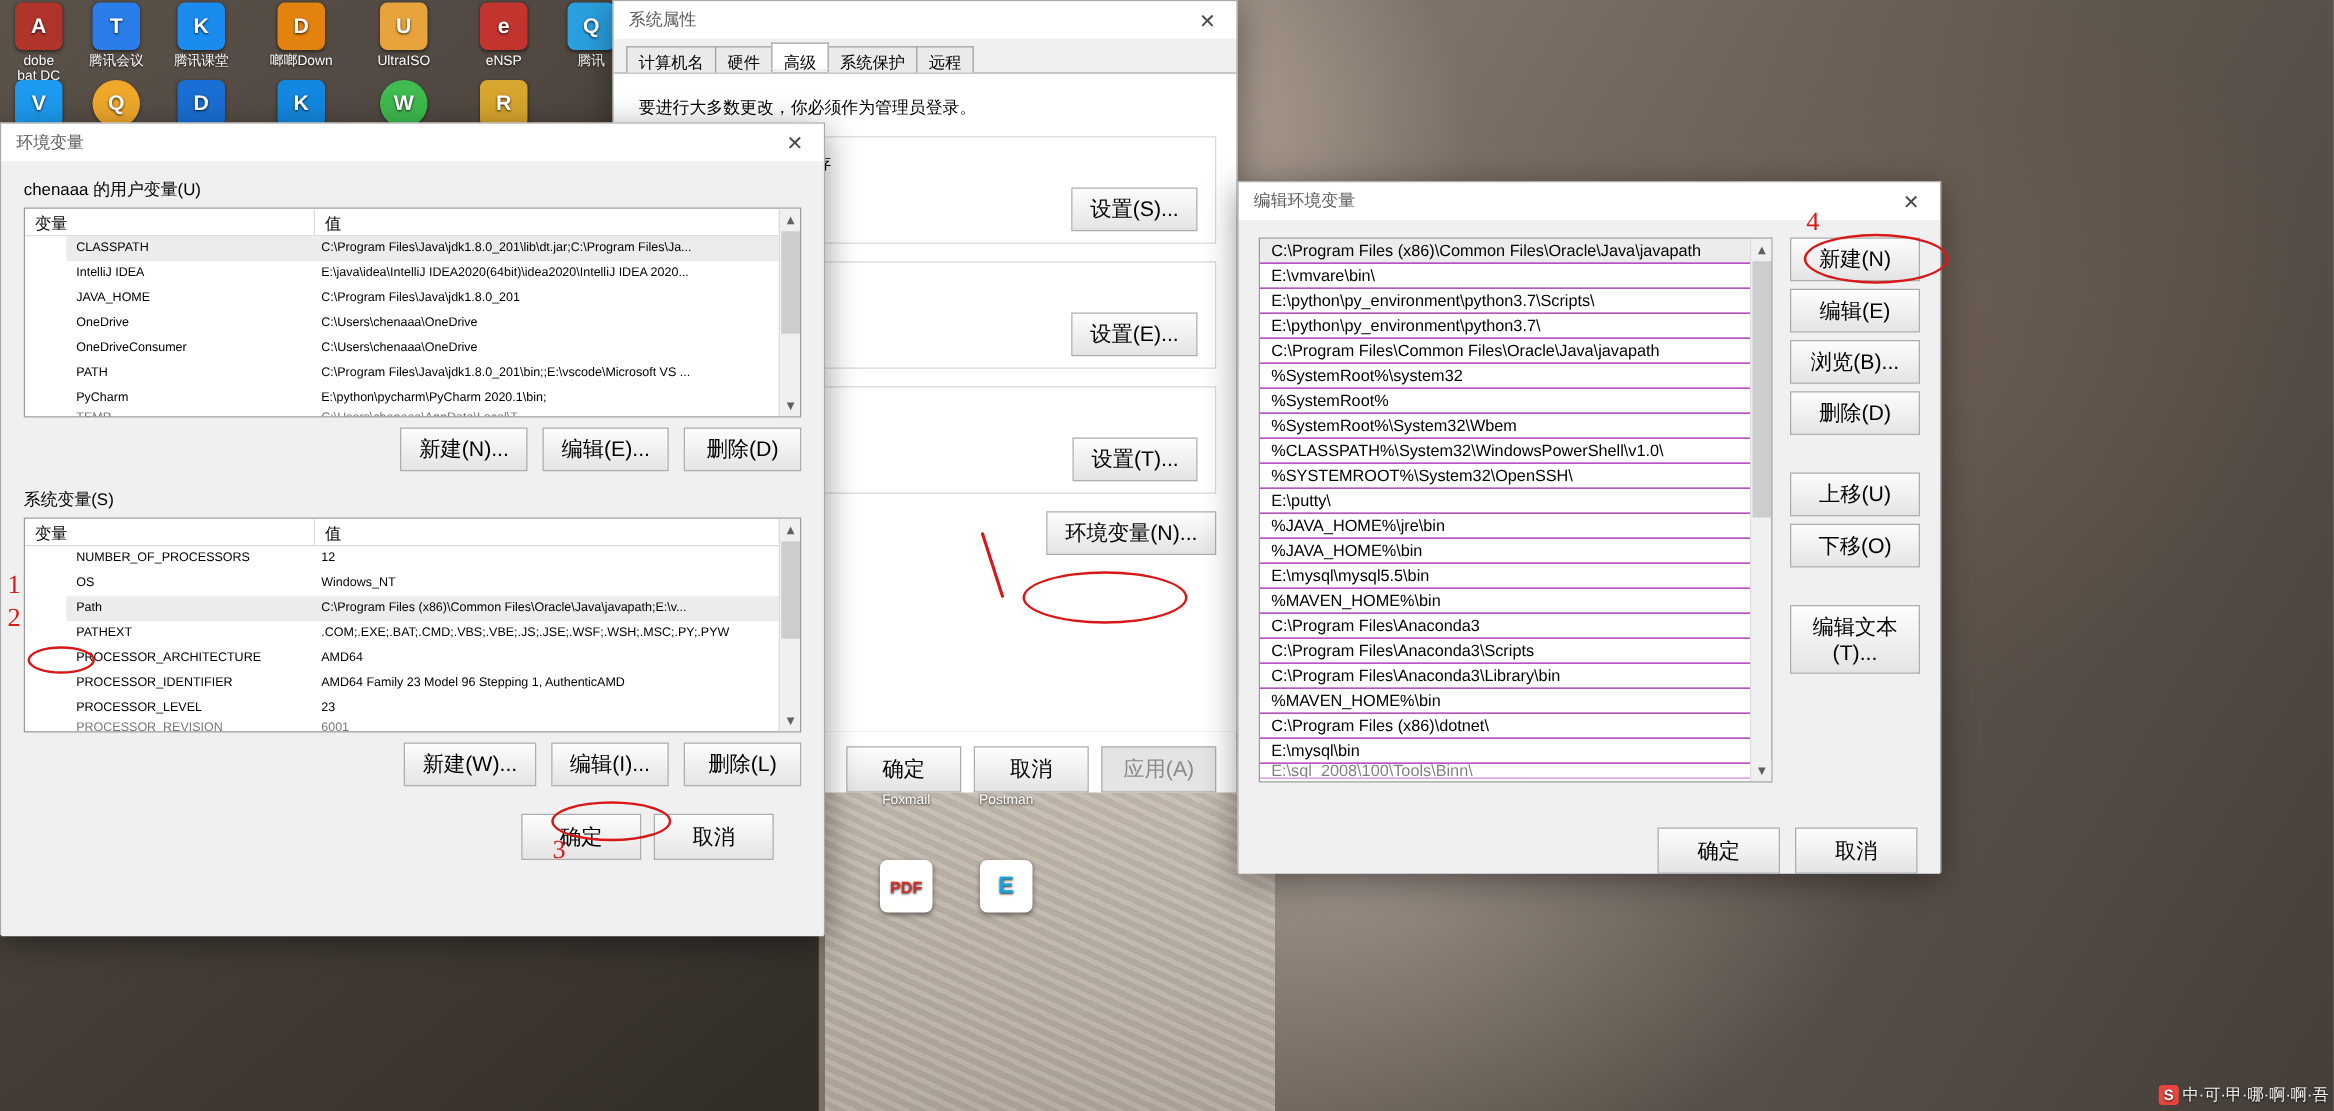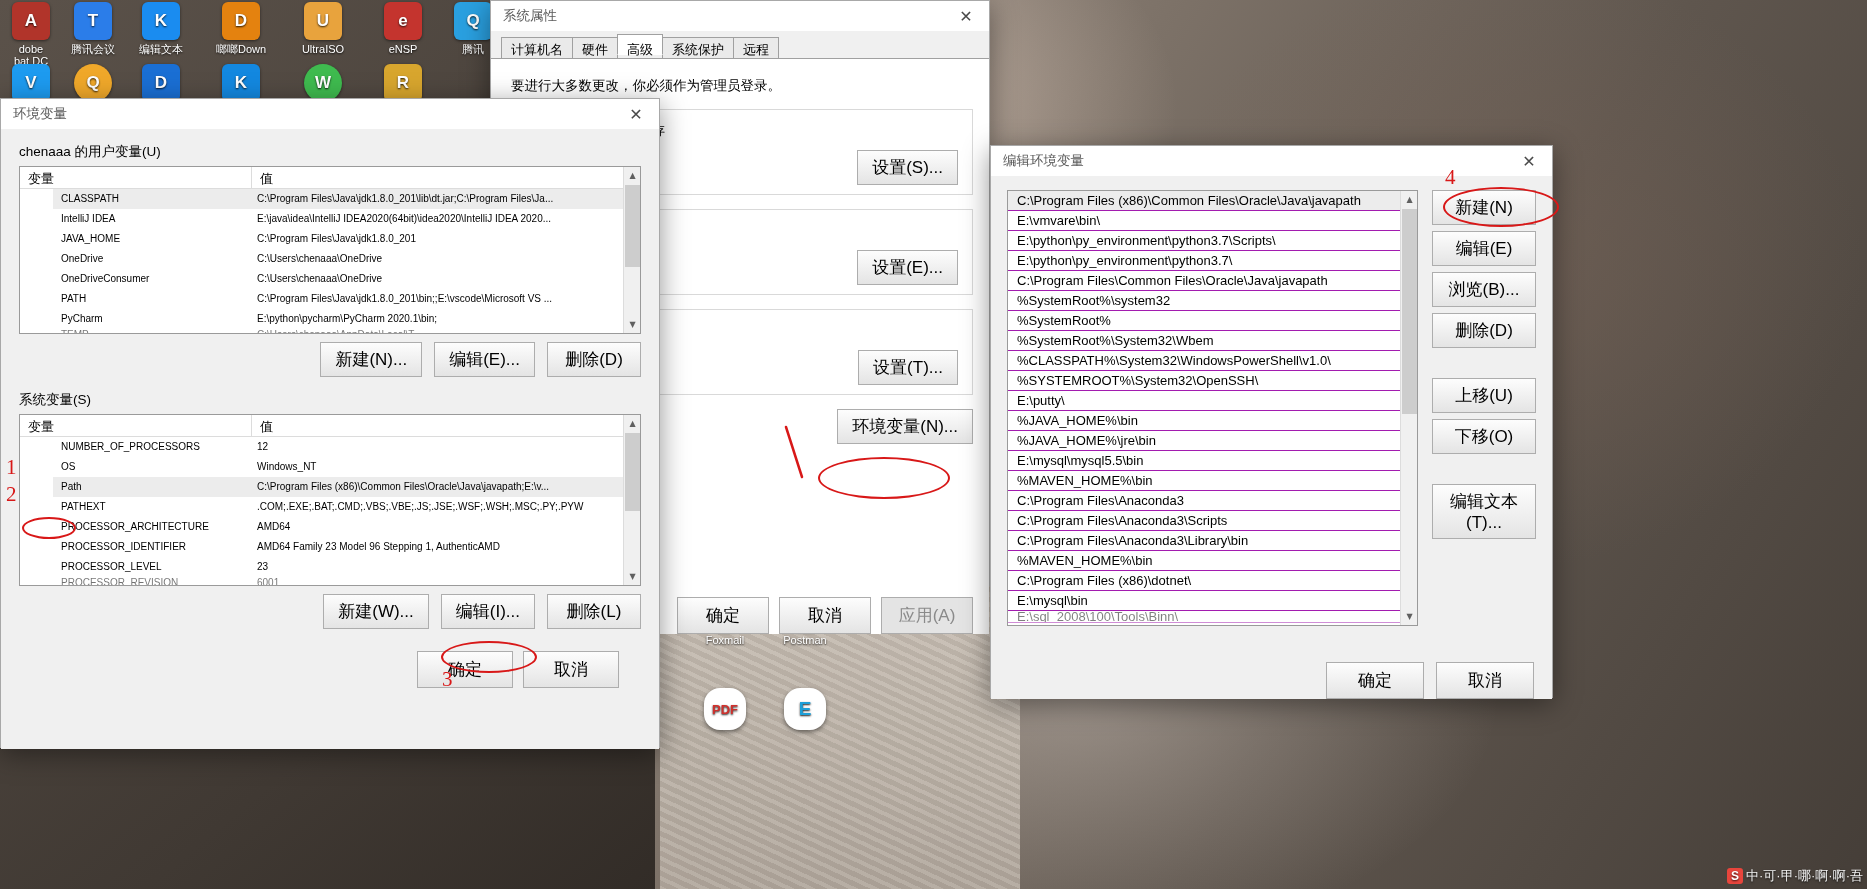--- a/index.html
+++ b/index.html
@@ -62,21 +62,21 @@
   }
   .row2 { top: 64px; }
 
   
   .desk-ico2 {
     position: absolute; width: 70px; text-align: center; color: #fff;
     font-size: 11px; text-shadow: 0 1px 2px rgba(0,0,0,.9);
   }
   .desk-ico2 .glyph {
     width: 42px; height: 42px; margin: 0 auto 4px;
-    border-radius: 16px; background: #fff;
+    border-radius: 6px; background: #fff;
     display: flex; align-items: center; justify-content: center;
     font-size: 19px; font-weight: bold;
     box-shadow: 0 2px 4px rgba(0,0,0,.45);
   }
 
   
   .win {
     position: absolute;
     background: #f0f0f0;
     border: 1px solid #a8a8a8;
@@ -261,21 +261,21 @@
     <div class="desk-ico" style="left:0px;top:2px">
       <div class="glyph" style="background:#b1342a">A</div>
       <span>dobe<br>bat DC</span>
     </div>
     <div class="desk-ico" style="left:62px;top:2px">
       <div class="glyph" style="background:#2b7de9">T</div>
       <span>腾讯会议</span>
     </div>
     <div class="desk-ico" style="left:130px;top:2px">
       <div class="glyph" style="background:#1a8cf0">K</div>
-      <span>编辑文本</span>
+      <span>腾讯课堂</span>
     </div>
     <div class="desk-ico" style="left:210px;top:2px">
       <div class="glyph" style="background:#e4820f">D</div>
       <span>啷啷Down</span>
     </div>
     <div class="desk-ico" style="left:292px;top:2px">
       <div class="glyph" style="background:#e8a33d">U</div>
       <span>UltraISO</span>
     </div>
     <div class="desk-ico" style="left:372px;top:2px">
@@ -512,22 +512,22 @@
           <div class="ee-row">E:\vmvare\bin\</div>
           <div class="ee-row">E:\python\py_environment\python3.7\Scripts\</div>
           <div class="ee-row">E:\python\py_environment\python3.7\</div>
           <div class="ee-row">C:\Program Files\Common Files\Oracle\Java\javapath</div>
           <div class="ee-row">%SystemRoot%\system32</div>
           <div class="ee-row">%SystemRoot%</div>
           <div class="ee-row">%SystemRoot%\System32\Wbem</div>
           <div class="ee-row">%CLASSPATH%\System32\WindowsPowerShell\v1.0\</div>
           <div class="ee-row">%SYSTEMROOT%\System32\OpenSSH\</div>
           <div class="ee-row">E:\putty\</div>
+          <div class="ee-row">%JAVA_HOME%\jre\bin</div>
           <div class="ee-row">%JAVA_HOME%\bin</div>
-          <div class="ee-row">%JAVA_HOME%\jre\bin</div>
           <div class="ee-row">E:\mysql\mysql5.5\bin</div>
           <div class="ee-row">%MAVEN_HOME%\bin</div>
           <div class="ee-row">C:\Program Files\Anaconda3</div>
           <div class="ee-row">C:\Program Files\Anaconda3\Scripts</div>
           <div class="ee-row">C:\Program Files\Anaconda3\Library\bin</div>
           <div class="ee-row">%MAVEN_HOME%\bin</div>
           <div class="ee-row">C:\Program Files (x86)\dotnet\</div>
           <div class="ee-row">E:\mysql\bin</div>
           <div class="ee-row" style="height:12px;line-height:12px;opacity:.5;overflow:hidden">E:\sql_2008\100\Tools\Binn\</div>
           <div class="sb">

